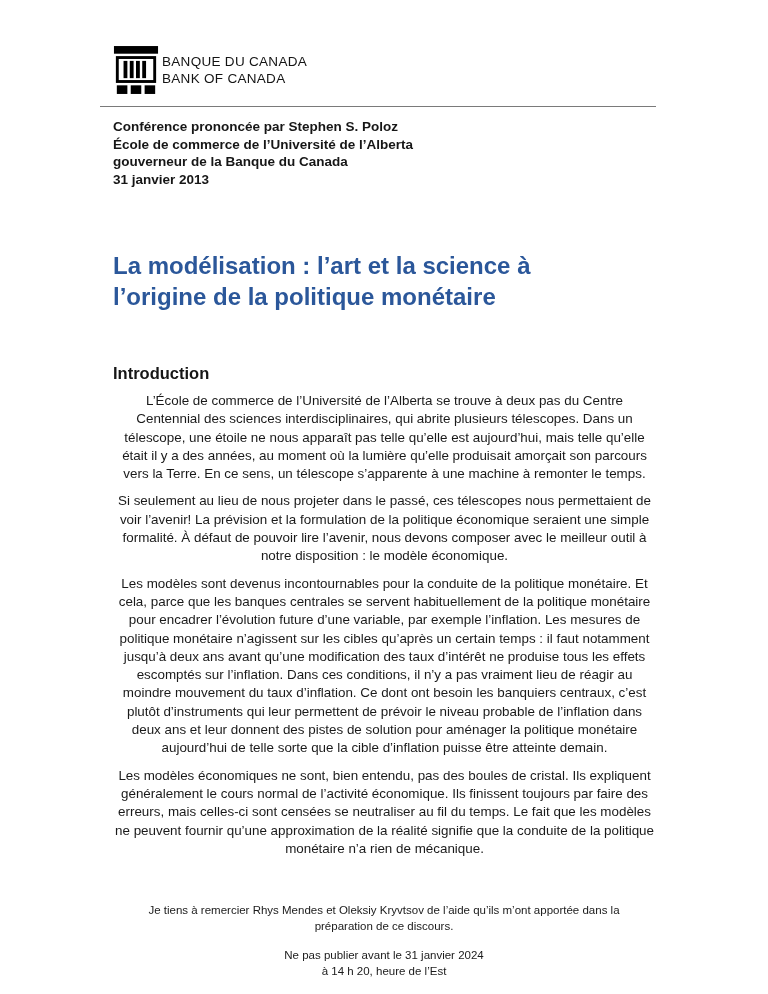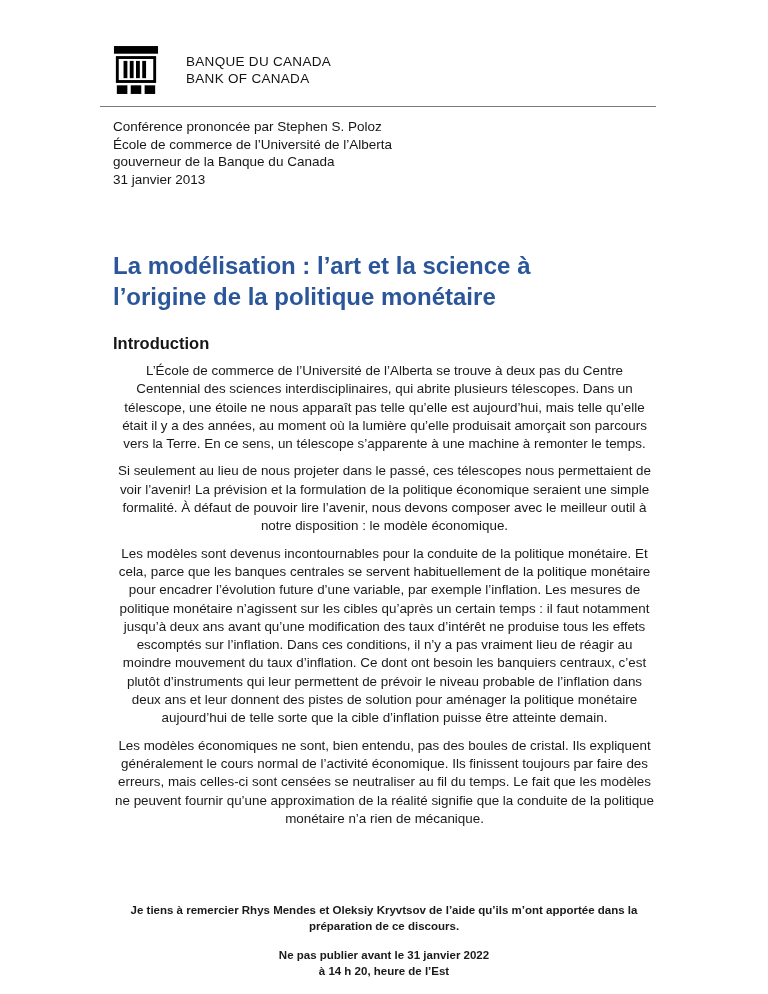--- a/index.html
+++ b/index.html
@@ -9,60 +9,59 @@
     width: 768px;
     height: 994px;
     background: #ffffff;
     font-family: "Liberation Sans", sans-serif;
     color: #1a1a1a;
     overflow: hidden;
   }
   .content { padding: 45px 112px 0 113px; }
 
   
-  .logo-row { display: flex; align-items: center; gap: 27px; }
+  .logo-row { display: flex; align-items: center; gap: 3px; }
   .logo-icon svg { display: block; }
   .logo-text { font-size: 13.5px; line-height: 17px; letter-spacing: 0.3px; color: #141414; }
 
   .divider {
     border: none;
     border-top: 1.5px solid #7a7a7a;
     margin: 11px 0 11px -13px;
     width: calc(100% + 13px);
   }
 
   
-  .event-details { font-weight: normal; font-size: 13.5px; line-height: 17.5px; color: #161616; }
+  .event-details { font-weight: bold; font-size: 13.5px; line-height: 17.5px; color: #161616; }
 
   
   .doc-title {
     color: #2b579a;
     font-size: 24px;
     line-height: 31px;
     font-weight: bold;
     margin: 62px 0 0 0;
     max-width: 480px;
   }
 
   
-  .section-heading { font-size: 16.5px; font-weight: bold; margin: 22px 0 9px 0; color: #161616; }
+  .section-heading { font-size: 16.5px; font-weight: bold; margin: 52px 0 9px 0; color: #161616; }
 
   
   .body-copy p { font-size: 13.4px; line-height: 18.3px; margin: 0 0 9px 0; text-align: center; }
 
   
   .footnote {
     position: absolute;
     left: 0;
     right: 0;
     text-align: center;
     font-size: 11.5px;
     line-height: 15.5px;
     color: #1a1a1a;
-    font-weight: bold;
   }
   .acknowledgment { top: 903px; }
   .acknowledgment .inner { max-width: 520px; margin: 0 auto; }
   .embargo { top: 948px; }
 </style>
 </head>
 <body>
 
 <div class="page">
   <div class="content">
@@ -106,16 +105,16 @@
       <p>Les modèles sont devenus incontournables pour la conduite de la politique monétaire. Et cela, parce que les banques centrales se servent habituellement de la politique monétaire pour encadrer l’évolution future d’une variable, par exemple l’inflation. Les mesures de politique monétaire n’agissent sur les cibles qu’après un certain temps : il faut notamment jusqu’à deux ans avant qu’une modification des taux d’intérêt ne produise tous les effets escomptés sur l’inflation. Dans ces conditions, il n’y a pas vraiment lieu de réagir au moindre mouvement du taux d’inflation. Ce dont ont besoin les banquiers centraux, c’est plutôt d’instruments qui leur permettent de prévoir le niveau probable de l’inflation dans deux ans et leur donnent des pistes de solution pour aménager la politique monétaire aujourd’hui de telle sorte que la cible d’inflation puisse être atteinte demain.</p>
       <p>Les modèles économiques ne sont, bien entendu, pas des boules de cristal. Ils expliquent généralement le cours normal de l’activité économique. Ils finissent toujours par faire des erreurs, mais celles-ci sont censées se neutraliser au fil du temps. Le fait que les modèles ne peuvent fournir qu’une approximation de la réalité signifie que la conduite de la politique monétaire n’a rien de mécanique.</p>
     </div>
 
   </div>
 
   <div class="footnote acknowledgment">
     <div class="inner">Je tiens à remercier Rhys Mendes et Oleksiy Kryvtsov de l’aide qu’ils m’ont apportée dans la préparation de ce discours.</div>
   </div>
   <div class="footnote embargo">
-    <div>Ne pas publier avant le 31 janvier 2022</div>
+    <div>Ne pas publier avant le 31 janvier 2024</div>
     <div>à 14 h 20, heure de l’Est</div>
   </div>
 </div>
 
 </body></html>

